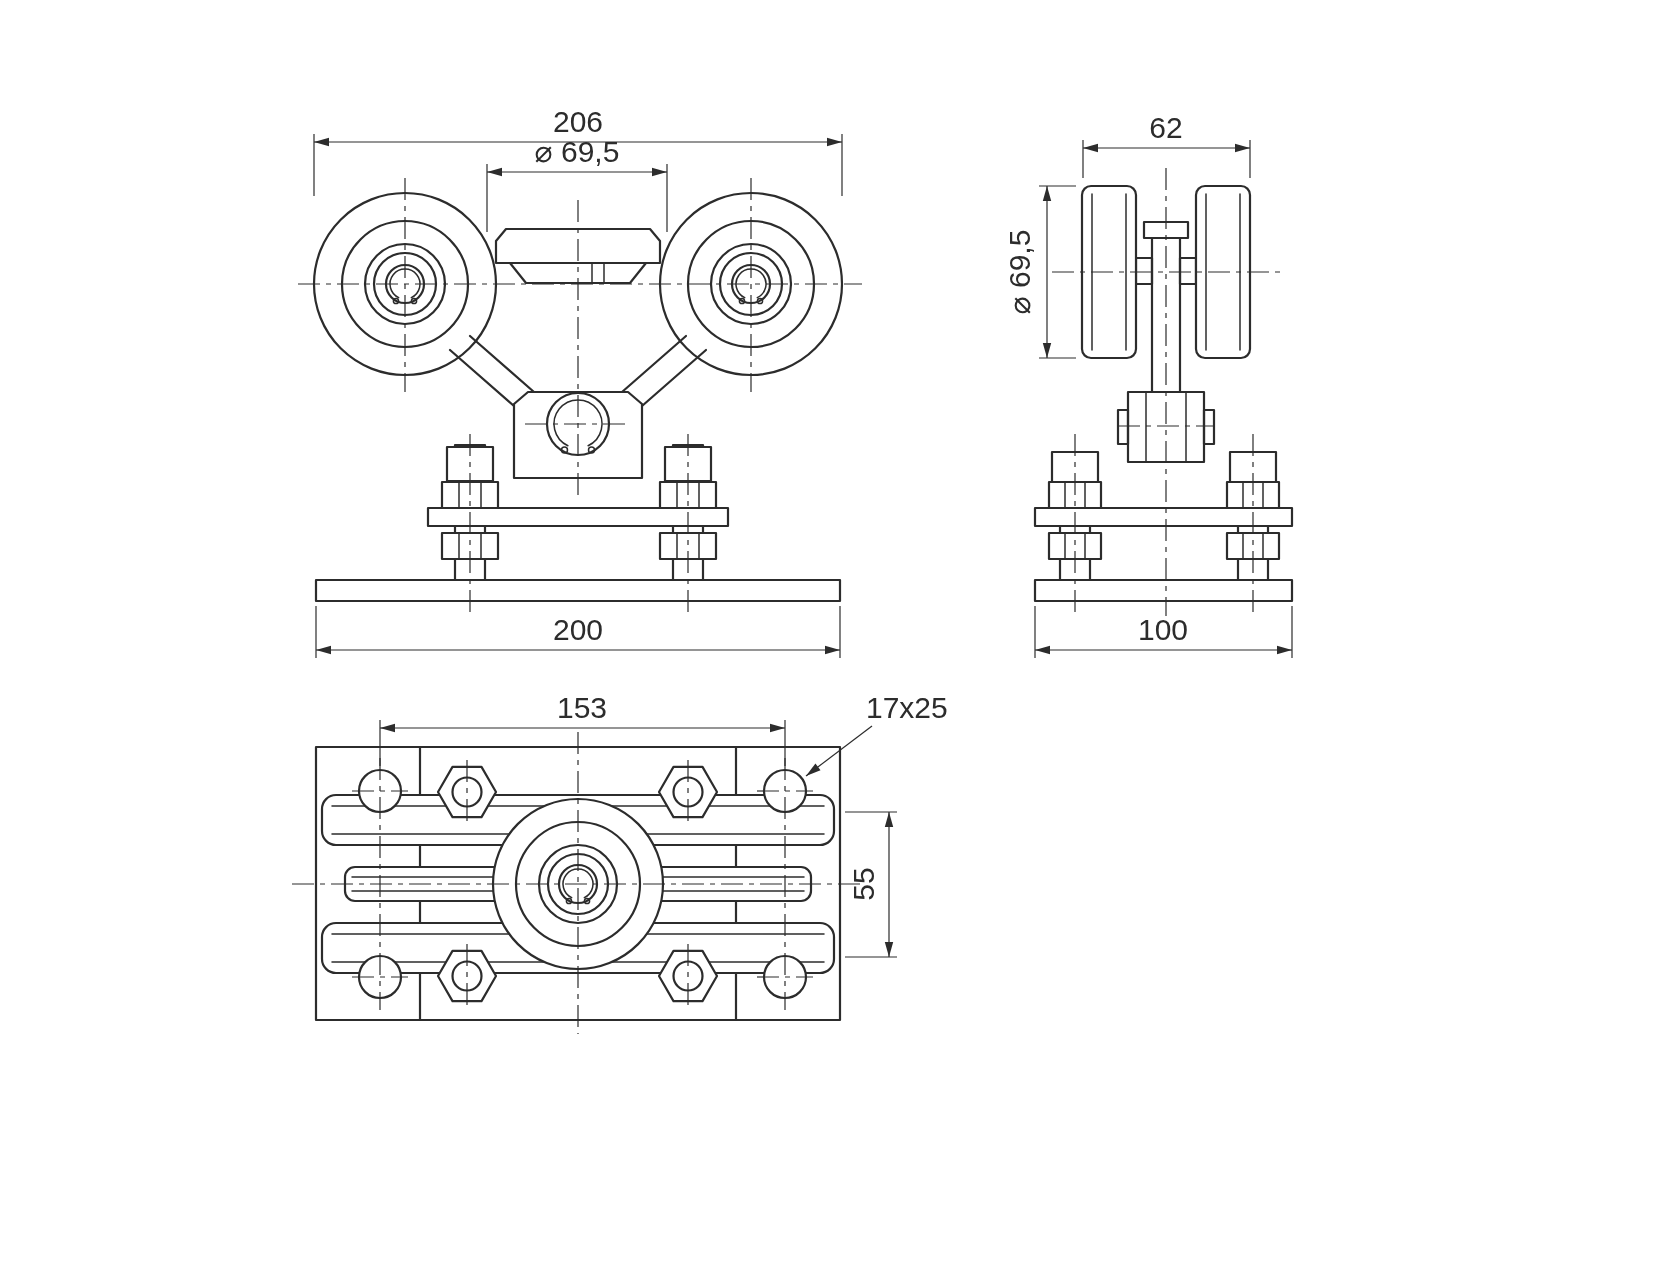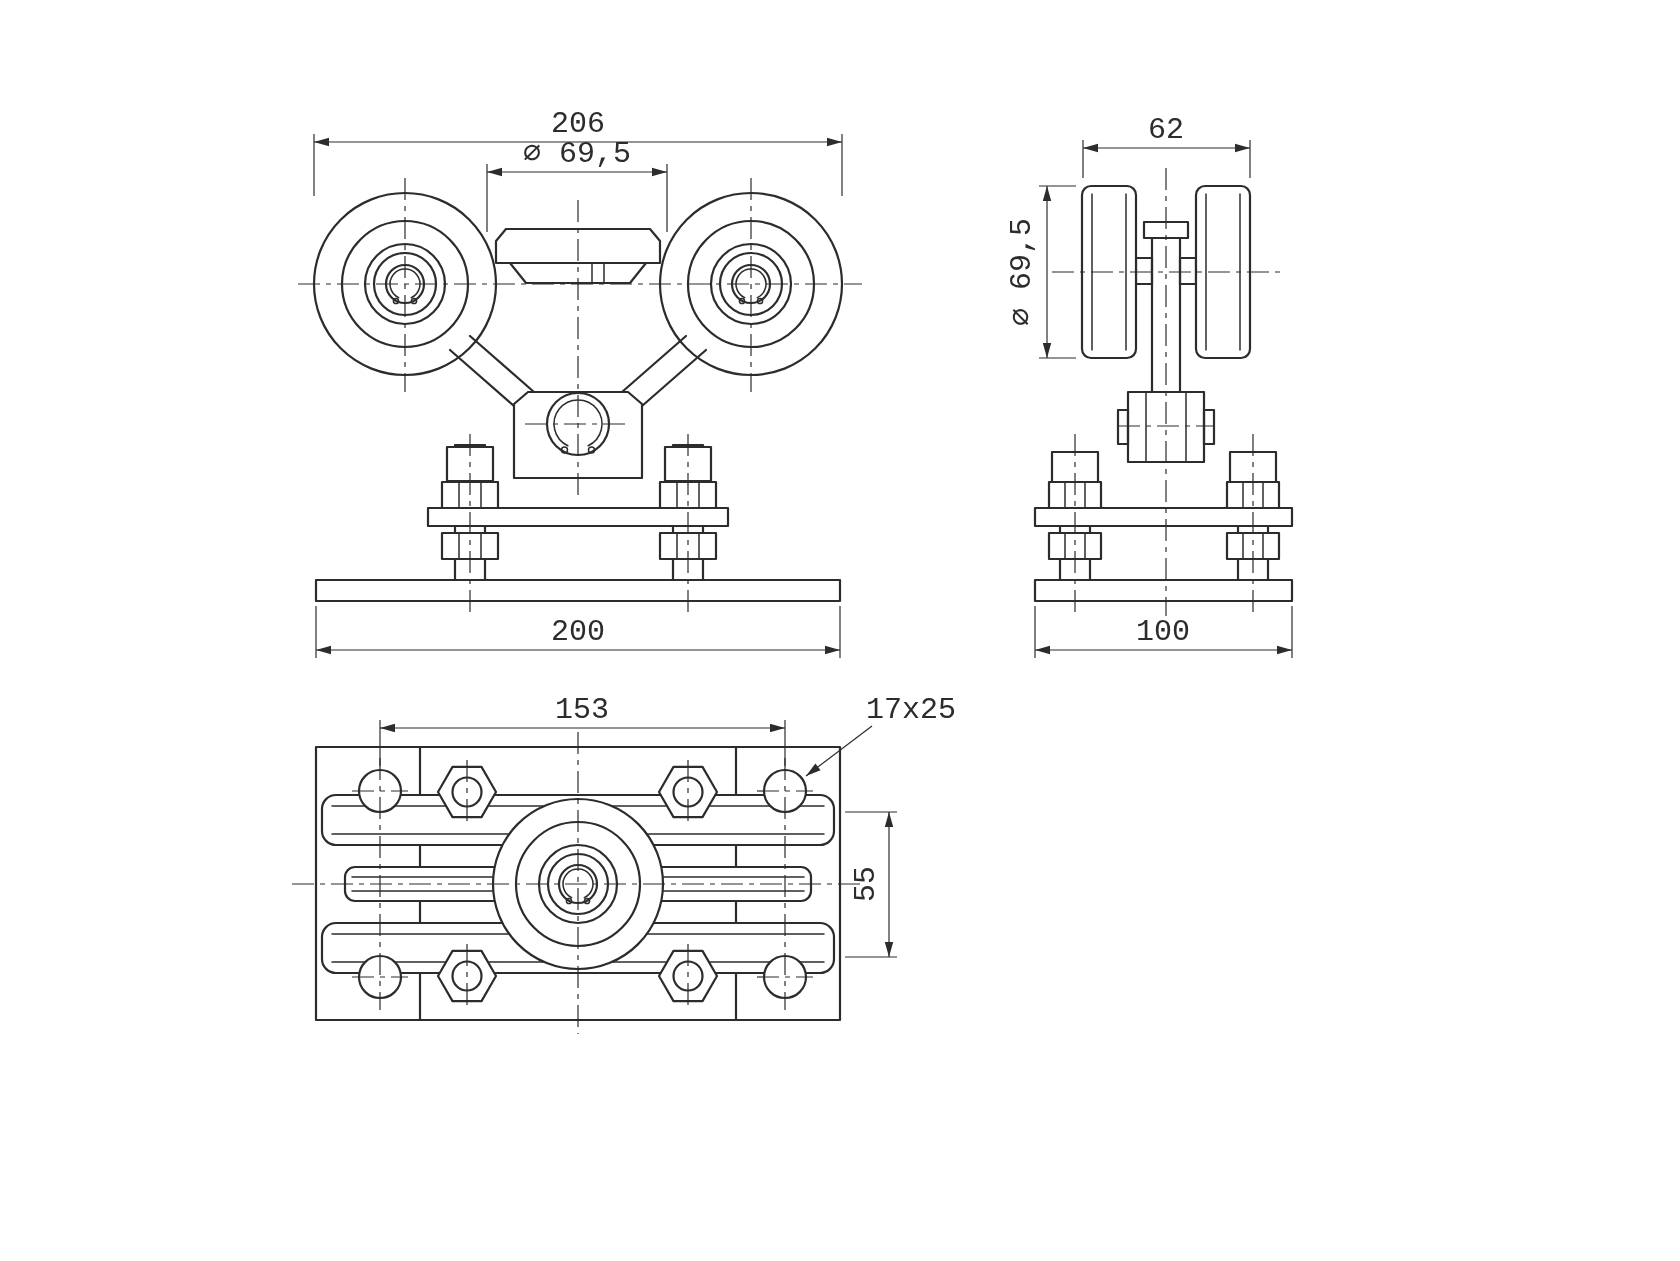--- a/index.html
+++ b/index.html
@@ -2,21 +2,21 @@
 <html style="--line: #2c2c2c; --bg: #ffffff;"><head>
 <meta charset="utf-8">
 <style>
   :root{
     --line:#2c2c2c;
     --bg:#ffffff;
   }
   html,body{margin:0;padding:0;background:var(--bg);}
   .stage{
     width:1468px;height:1261px;position:relative;background:var(--bg);
-    font-family:Liberation Mono, monospace;
+    font-family:Liberation Sans, sans-serif;
   }
   svg{color:var(--line);display:block;}
   
   .ol{fill:none;stroke:currentColor;stroke-width:2.2;stroke-linejoin:round;stroke-linecap:round;}
   
   .olf{fill:#fff;stroke:currentColor;stroke-width:2.2;stroke-linejoin:round;}
   
   .th{fill:none;stroke:currentColor;stroke-width:1.5;stroke-linecap:round;}
   
   .cl{fill:none;stroke:currentColor;stroke-width:1.2;stroke-dasharray:22 6 5 6;}

